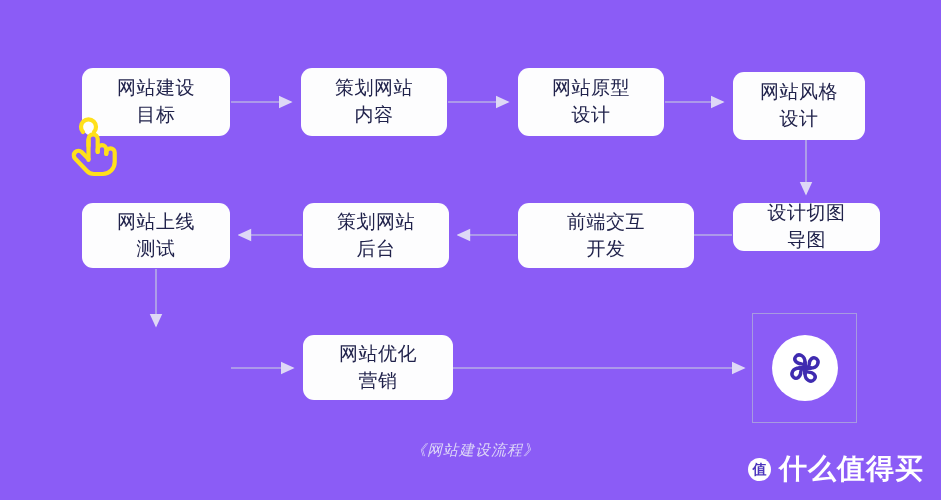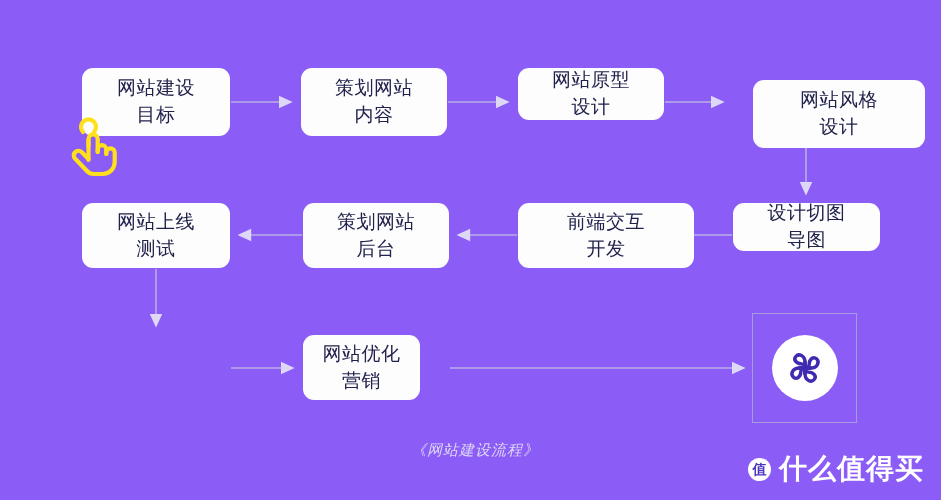--- a/index.html
+++ b/index.html
@@ -44,30 +44,30 @@
     white-space: pre-line;
     text-align: center;
     z-index: 3;
   }
   .node span {
     display: block;
   }
   
   #n1 { left: 82px;  top: 68px;  width: 148px; height: 68px; }
   #n2 { left: 301px; top: 68px;  width: 146px; height: 68px; }
-  #n3 { left: 518px; top: 68px;  width: 146px; height: 52px; }
-  #n4 { left: 733px; top: 80px;  width: 172px; height: 68px; margin-left: 20px; }
+  #n3 { left: 518px; top: 68px;  width: 146px; height: 68px; }
+  #n4 { left: 733px; top: 72px;  width: 132px; height: 68px; }
   
   #n5 { left: 82px;  top: 203px; width: 148px; height: 65px; }
   #n6 { left: 303px; top: 203px; width: 146px; height: 65px; }
   #n7 { left: 518px; top: 203px; width: 176px; height: 65px; }
   #n8 { left: 733px; top: 203px; width: 147px; height: 48px; }
   
   #n9  { left: 82px;  top: 335px; width: 148px; height: 65px; }
-  #n10 { left: 303px; top: 335px; width: 117px; height: 65px; }
+  #n10 { left: 303px; top: 335px; width: 150px; height: 65px; }
 
   
   #logo-frame {
     position: absolute;
     left: 752px;
     top: 313px;
     width: 105px;
     height: 110px;
     border: 1px solid #a79ae0;
     box-sizing: border-box;

